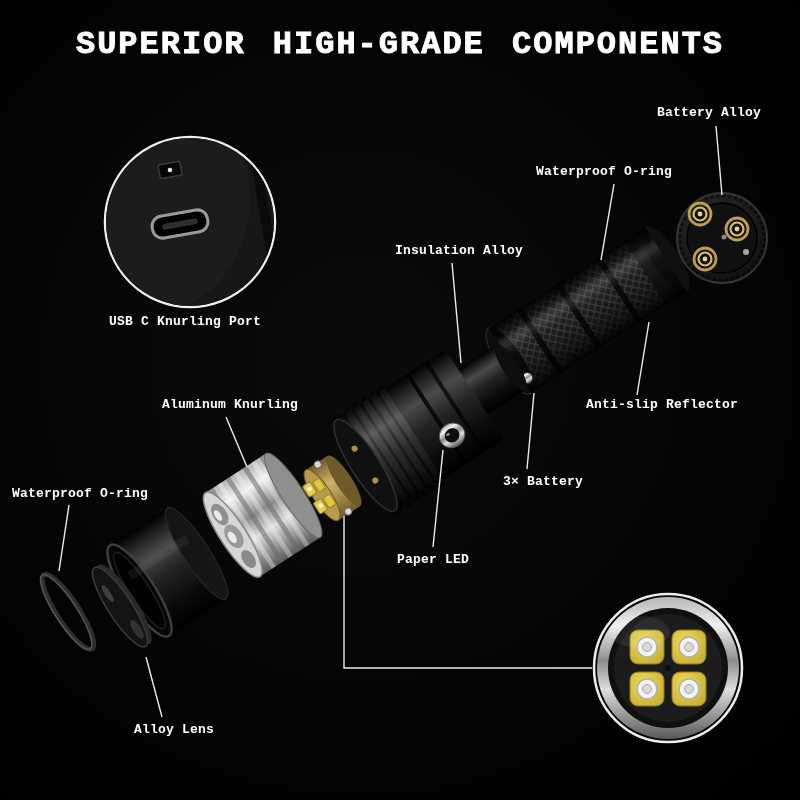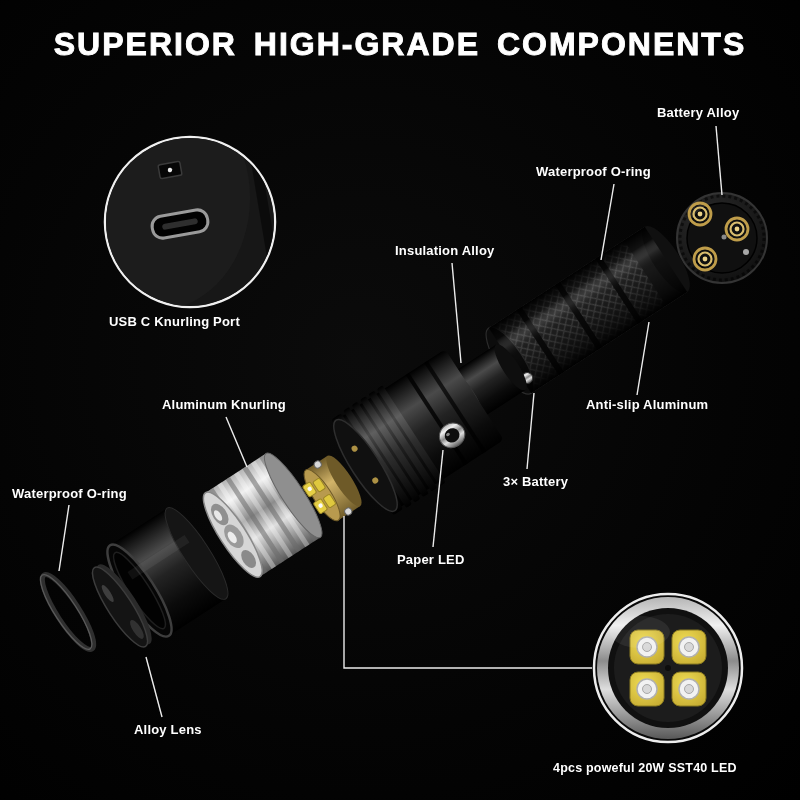--- a/index.html
+++ b/index.html
@@ -1,19 +1,19 @@
 <!DOCTYPE html>
 <html><head>
 <meta charset="utf-8">
 <style>
   html,body{margin:0;padding:0;background:#000;}
   .page{
     position:relative;width:800px;height:800px;overflow:hidden;
     background:radial-gradient(ellipse at 45% 45%, #0b0b0b 0%, #040404 60%, #000 100%);
-    font-family:Liberation Sans, sans-serif;
+    font-family:Liberation Mono, monospace;
   }
   .title{
     position:absolute;top:26px;left:0;width:800px;text-align:center;
     color:#fff;font-size:32px;font-weight:700;letter-spacing:2px;word-spacing:6px;
     -webkit-text-stroke:0.9px #fff;
   }
   svg.diagram{position:absolute;left:0;top:0;}
   .lbl{
     position:absolute;color:#fff;font-size:13px;font-weight:700;
     letter-spacing:.2px;white-space:nowrap;
@@ -271,21 +271,20 @@
       <path d="M69 505 L59 571"></path>
       <path d="M162 717 L146 657"></path>
       <path d="M344 516 L344 668 L592 668"></path>
     </g>
   </svg>
 
   <div class="lbl" id="lbl-alu-alloy">Battery Alloy</div>
   <div class="lbl" id="lbl-oring-top">Waterproof O-ring</div>
   <div class="lbl" id="lbl-insulation">Insulation Alloy</div>
   <div class="lbl" id="lbl-usb">USB C Knurling Port</div>
-  <div class="lbl" id="lbl-knurl">Anti-slip Aluminum</div>
+  <div class="lbl" id="lbl-knurl">Anti-slip Reflector</div>
   <div class="lbl" id="lbl-battery">3× Battery</div>
   <div class="lbl" id="lbl-reflector">Aluminum Knurling</div>
   <div class="lbl" id="lbl-oring-left">Waterproof O-ring</div>
   <div class="lbl" id="lbl-switch">Paper LED</div>
   <div class="lbl" id="lbl-lens">Alloy Lens</div>
-  <div class="lbl" id="lbl-led">4pcs poweful 20W SST40 LED</div>
 
 </div>
 
 </body></html>

